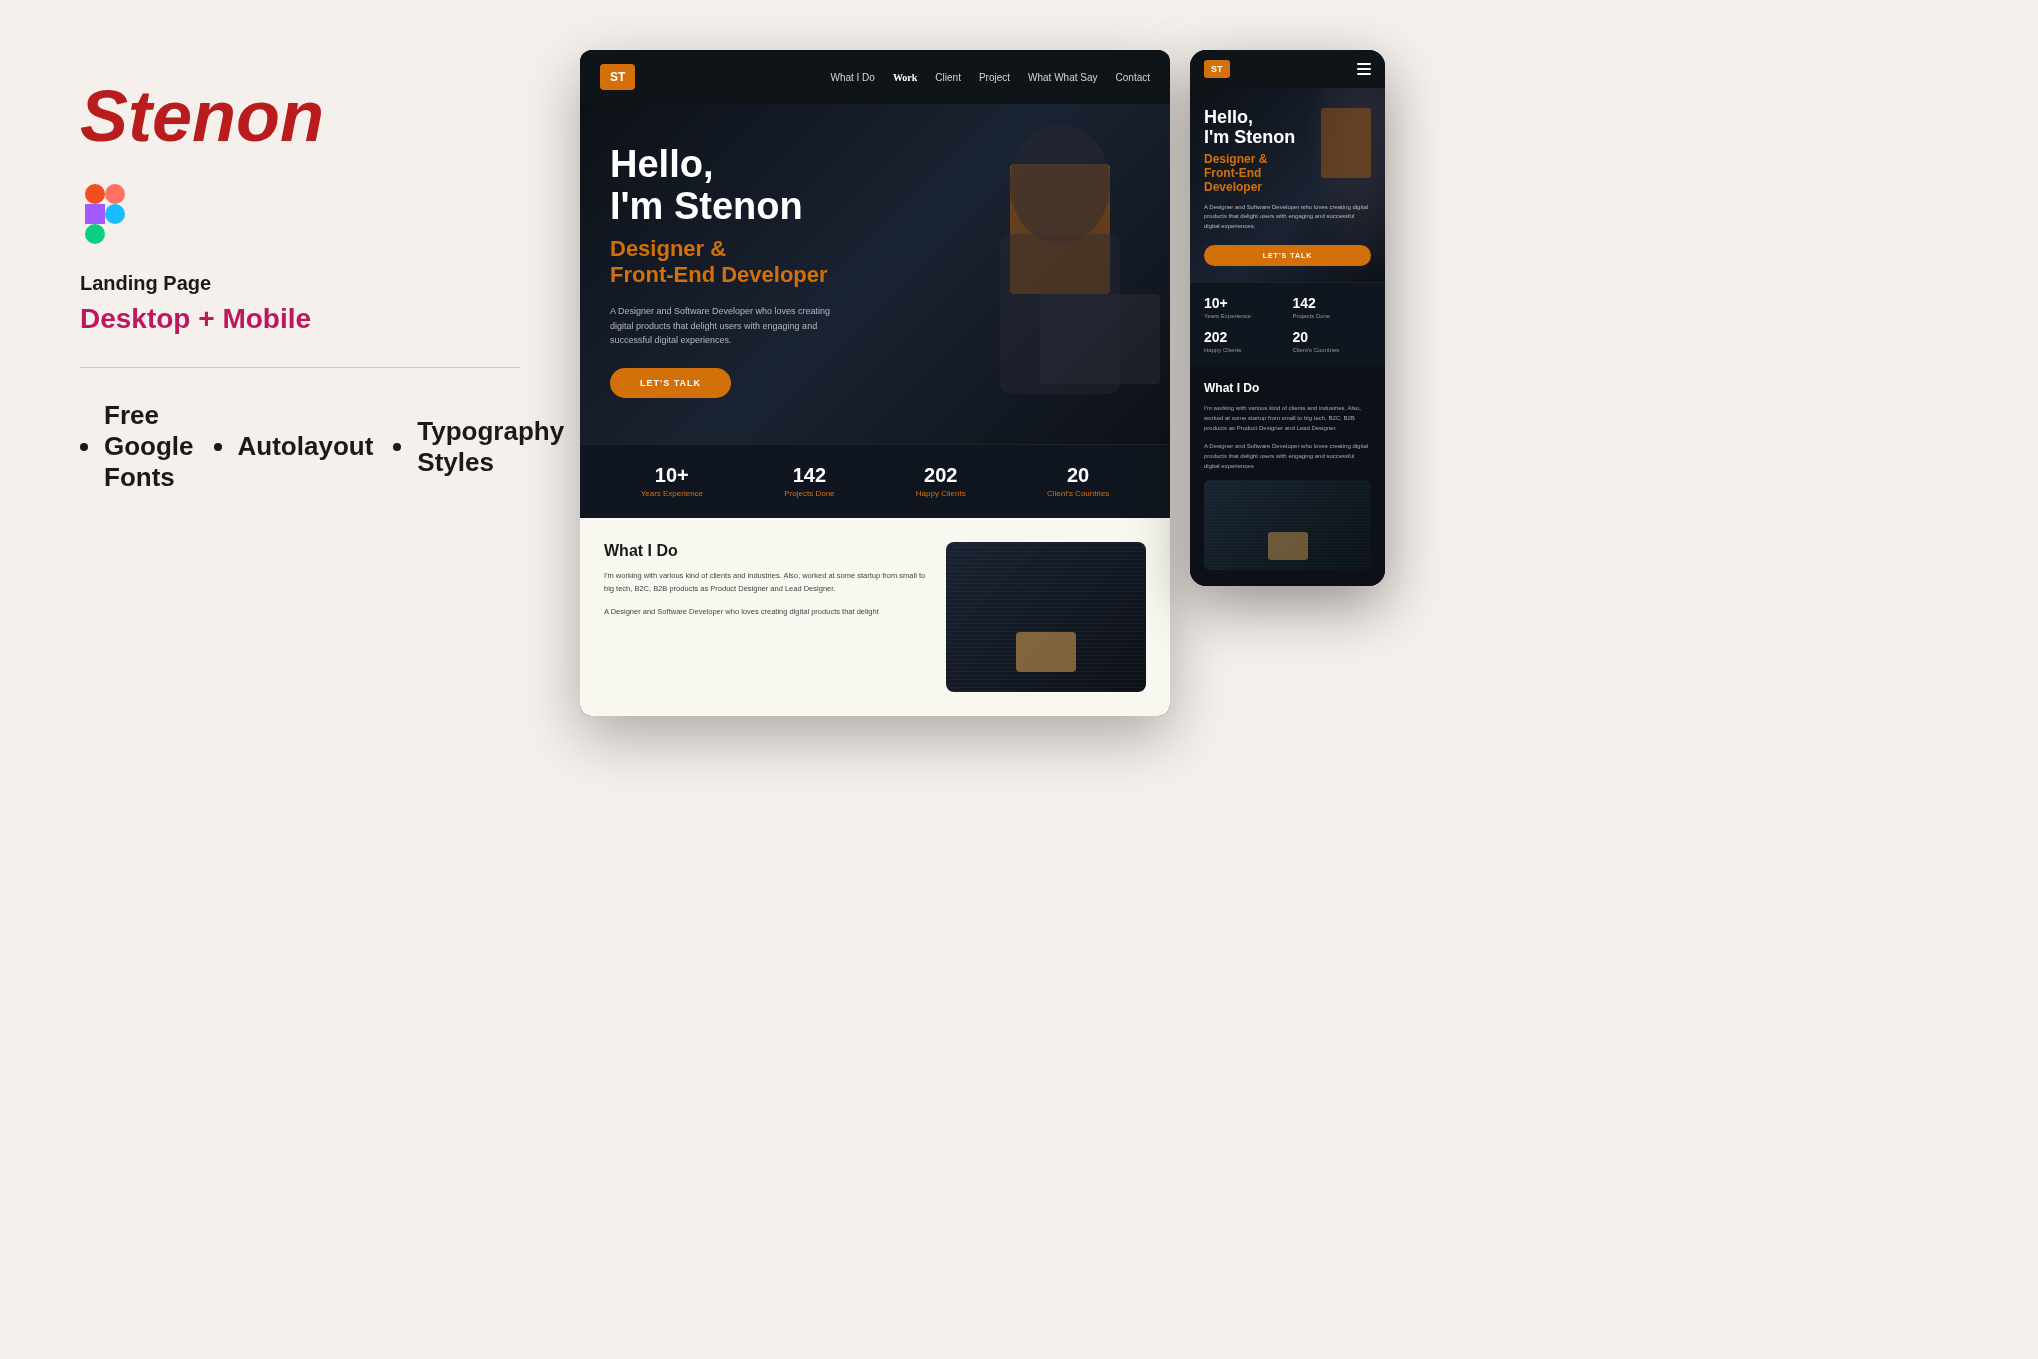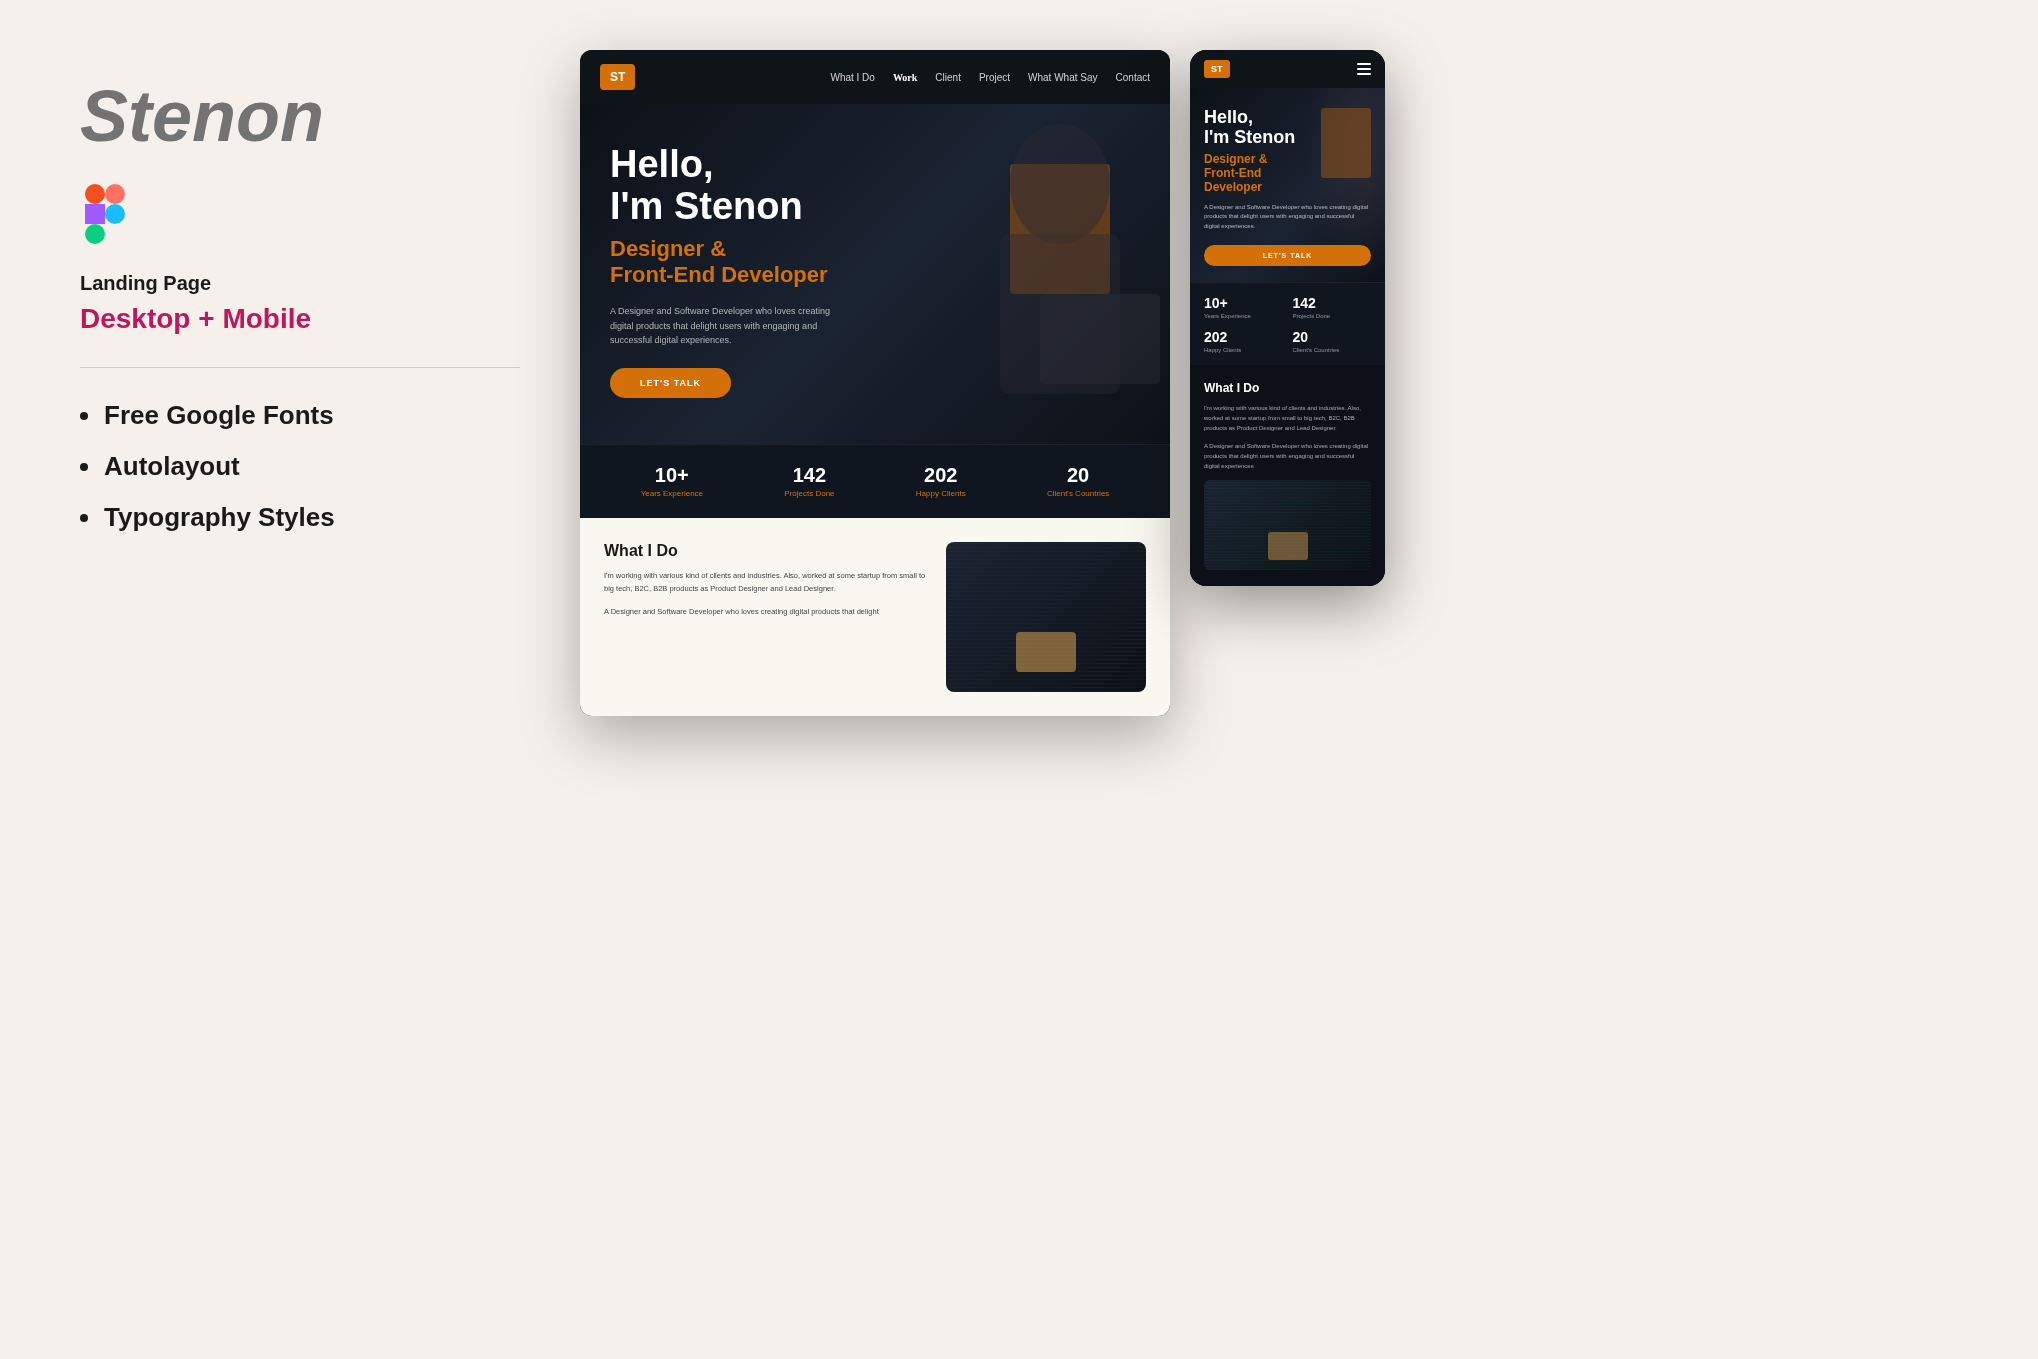--- a/index.html
+++ b/index.html
@@ -18,21 +18,21 @@
     
     .left-panel {
       width: 440px;
       flex-shrink: 0;
       padding-top: 20px;
     }
 
     .brand-title {
       font-size: 72px;
       font-weight: 900;
-      color: #737373;
+      color: #b91c1c;
       line-height: 1;
       margin-bottom: 32px;
       font-style: italic;
     }
 
     .figma-icon {
       display: flex;
       gap: 0;
       margin-bottom: 28px;
     }
@@ -59,21 +59,21 @@
     .divider {
       width: 100%;
       height: 1px;
       background: #ccc;
       margin-bottom: 32px;
     }
 
     .features-list {
       list-style: none;
       display: flex;
-      flex-direction: column;
+      flex-direction: row;
       gap: 20px;
     }
 
     .features-list li {
       display: flex;
       align-items: center;
       gap: 16px;
       font-size: 26px;
       font-weight: 600;
       color: #1a1a1a;

